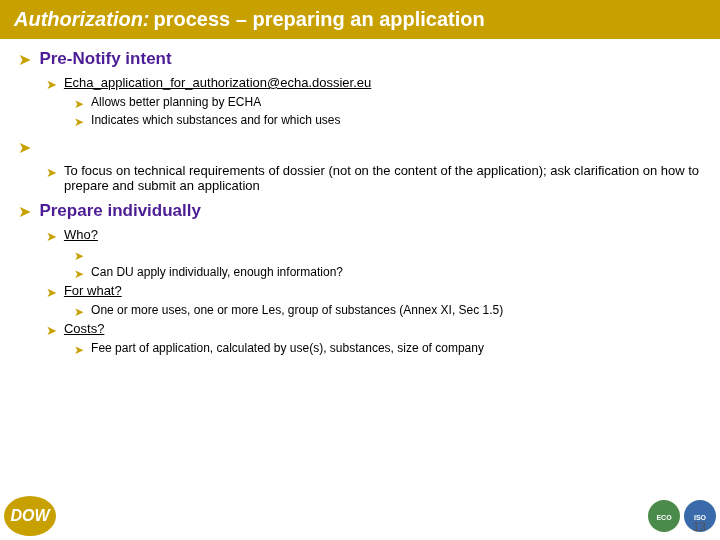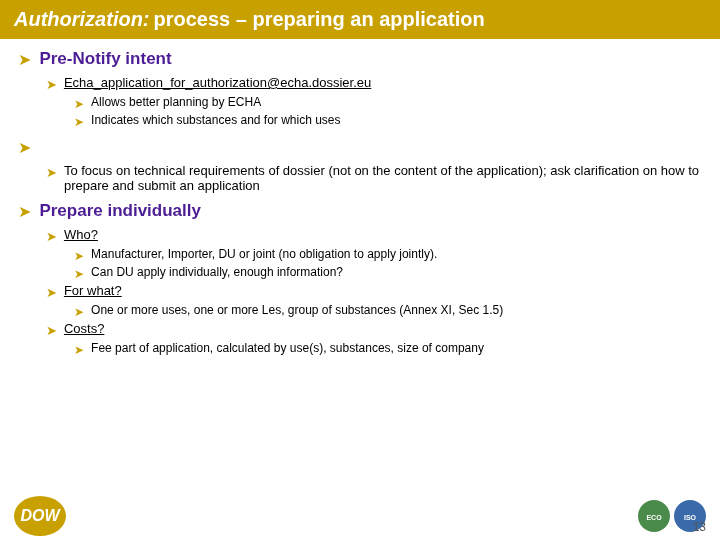--- a/index.html
+++ b/index.html
@@ -103,21 +103,21 @@
 
     .footer {
       position: absolute;
       bottom: 0;
       left: 0;
       right: 0;
       height: 48px;
       display: flex;
       align-items: center;
       justify-content: space-between;
-      padding: 4px 14px;
+      padding: 4px 4px;
       background: #fff;
     }
 
     .dow-logo {
       width: 52px;
       height: 40px;
       background: #c8a000;
       border-radius: 50%;
       display: flex;
       align-items: center;
@@ -204,21 +204,20 @@
       <span class="bullet-outer">➤</span>
       <span class="section-title">Prepare individually</span>
     </div>
 
     <div class="level2">
       <span class="bullet-inner">➤</span>
       <span class="level2-text underline">Who?</span>
     </div>
     <div class="level3">
       <span class="bullet-l3">➤</span>
-      <span class="level3-text">Manufacturer, Importer, DU or joint (no obligation to apply jointly).</span>
     </div>
     <div class="level3">
       <span class="bullet-l3">➤</span>
       <span class="level3-text">Can DU apply individually, enough information?</span>
     </div>
 
     <div class="level2">
       <span class="bullet-inner">➤</span>
       <span class="level2-text underline">For what?</span>
     </div>

